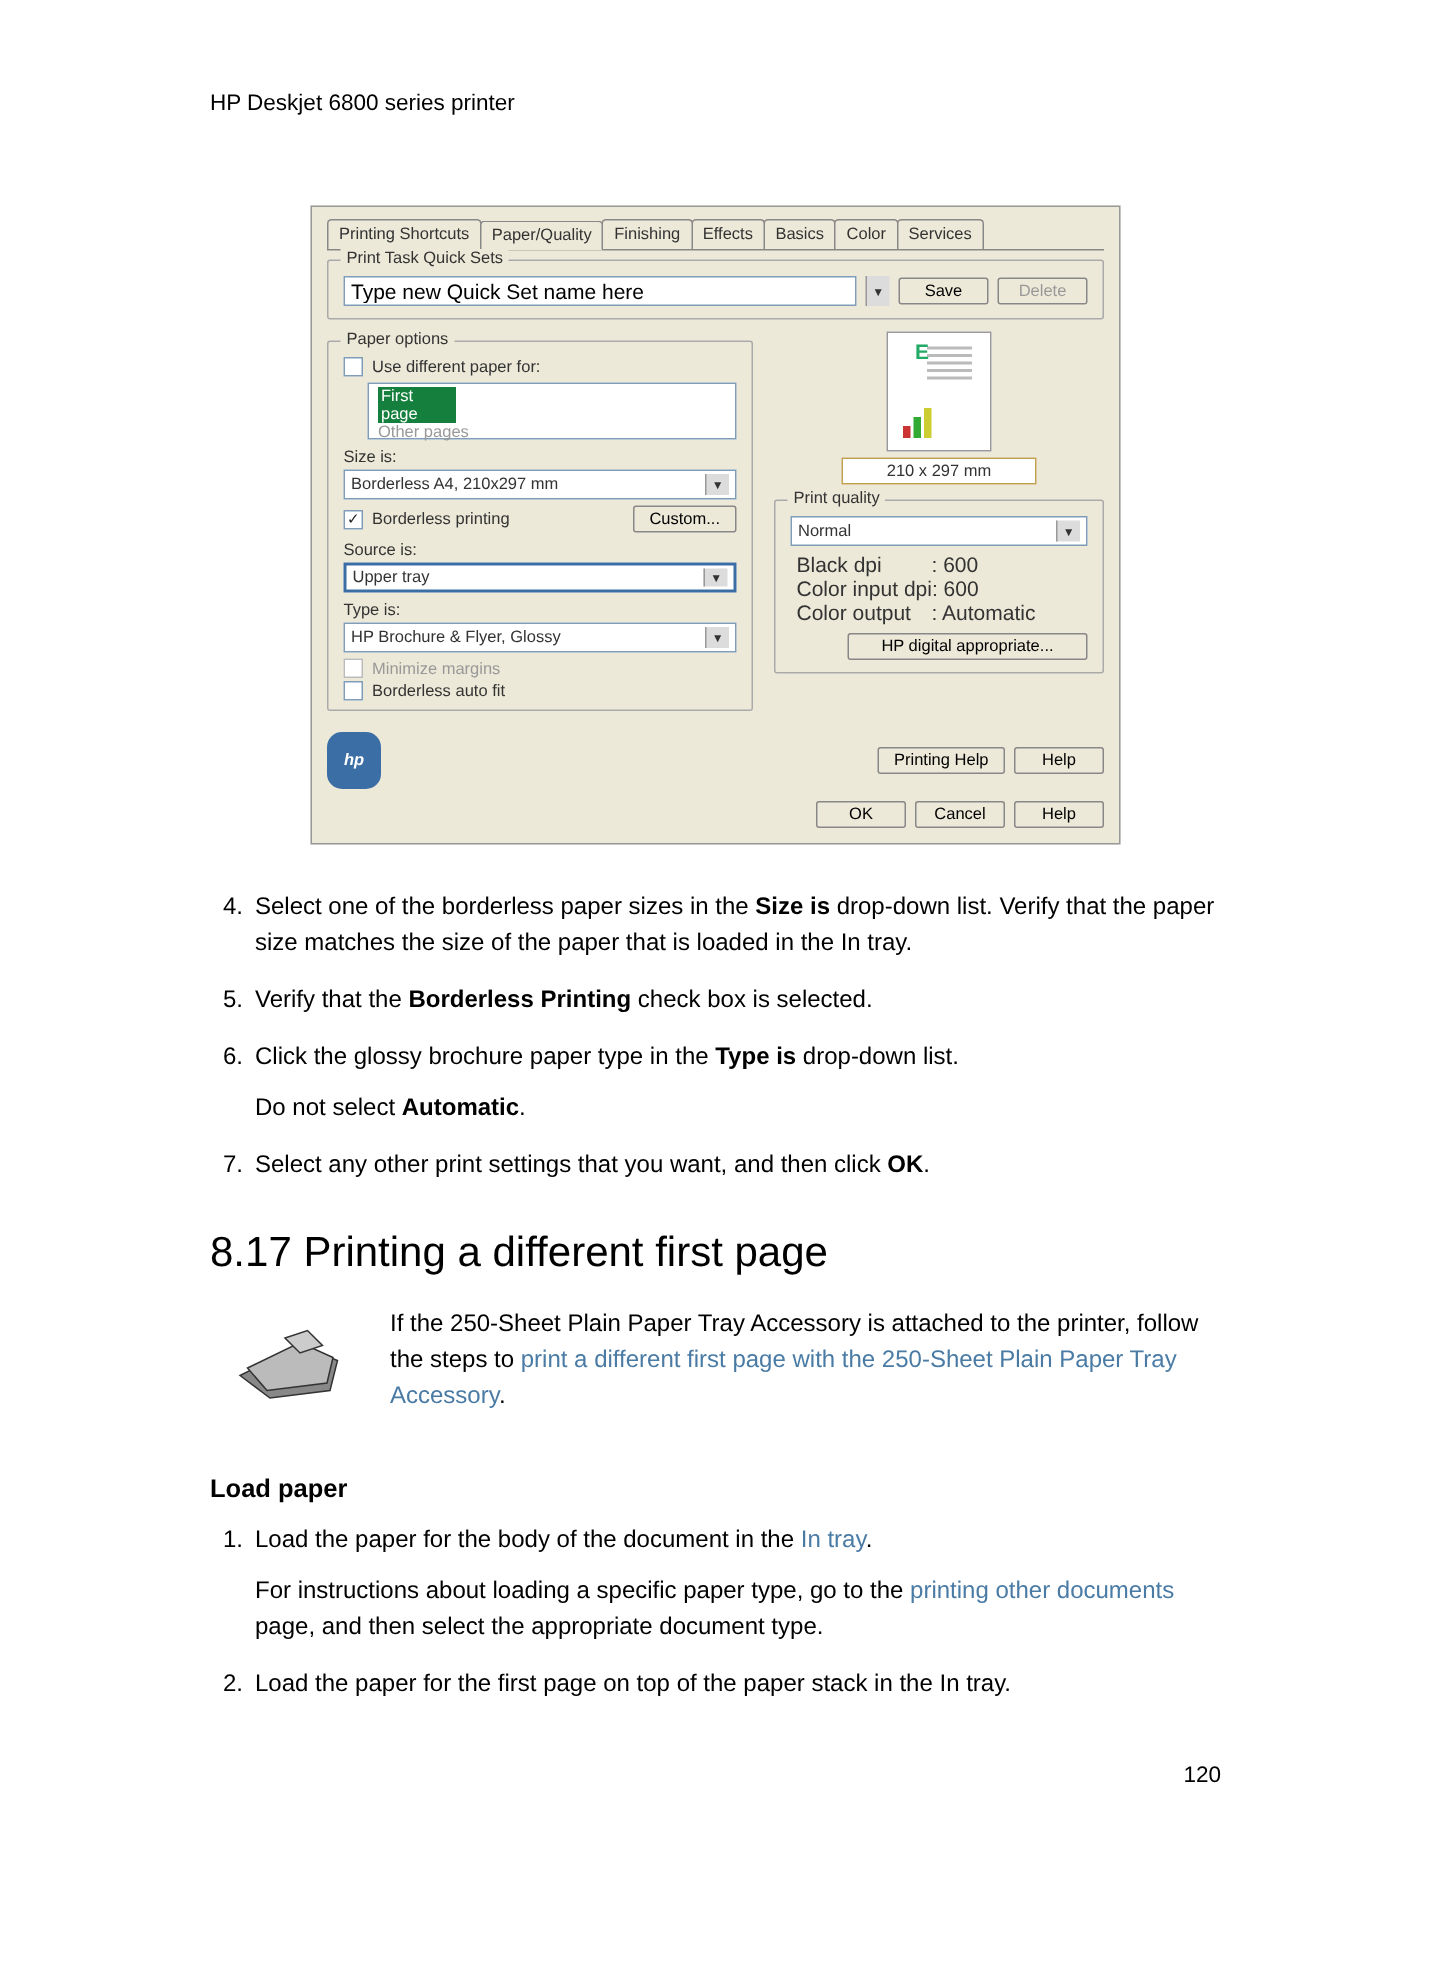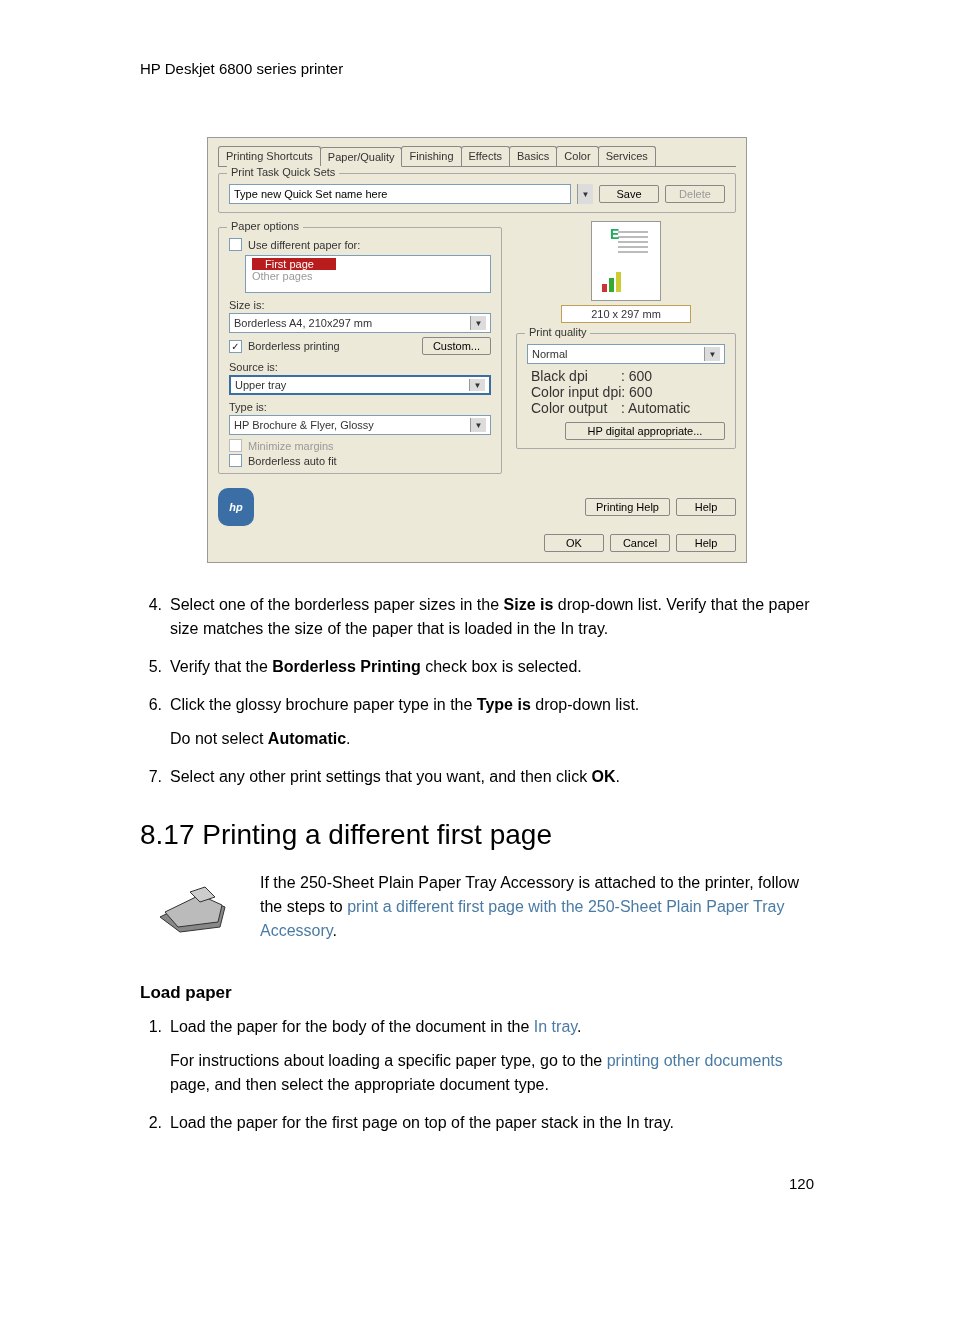--- a/index.html
+++ b/index.html
@@ -61,21 +61,21 @@
   .row {
     display: flex;
     align-items: center;
     gap: 6px;
   }
   .input-text {
     border: 1px solid #7f9db9;
     background: #fff;
     padding: 2px 4px;
     height: 20px;
-    font-size: 11px;
+    font-size: 14px;
     font-family: inherit;
   }
   .btn {
     border: 1px solid #888;
     background: #ece9d8;
     padding: 2px 10px;
     font-size: 11px;
     font-family: inherit;
     border-radius: 2px;
     min-width: 60px;
@@ -229,21 +229,21 @@
 
   <div class="two-col">
     <div class="left-col">
       <div class="groupbox" style="padding-bottom:6px;">
         <div class="groupbox-label">Paper options</div>
         <div class="row" style="margin-bottom:4px;">
           <span class="checkbox"></span>
           <span>Use different paper for:</span>
         </div>
         <div style="border:1px solid #7f9db9; background:#fff; padding:2px 6px; margin:2px 0 4px 16px; height:38px;">
-          <div style="background:#b91c1c; color:#fff; padding:0 13px; width:84px;">First page</div>
+          <div style="background:#15803d; color:#fff; padding:0 2px; width:52px;">First page</div>
           <div class="greyed">Other pages</div>
         </div>
 
         <span class="field-label">Size is:</span>
         <div class="select">
           <span>Borderless A4, 210x297 mm</span>
           <span class="dropdown-arrow">▼</span>
         </div>
         <div class="row" style="margin-top:4px;">
           <span class="checkbox">✓</span>

